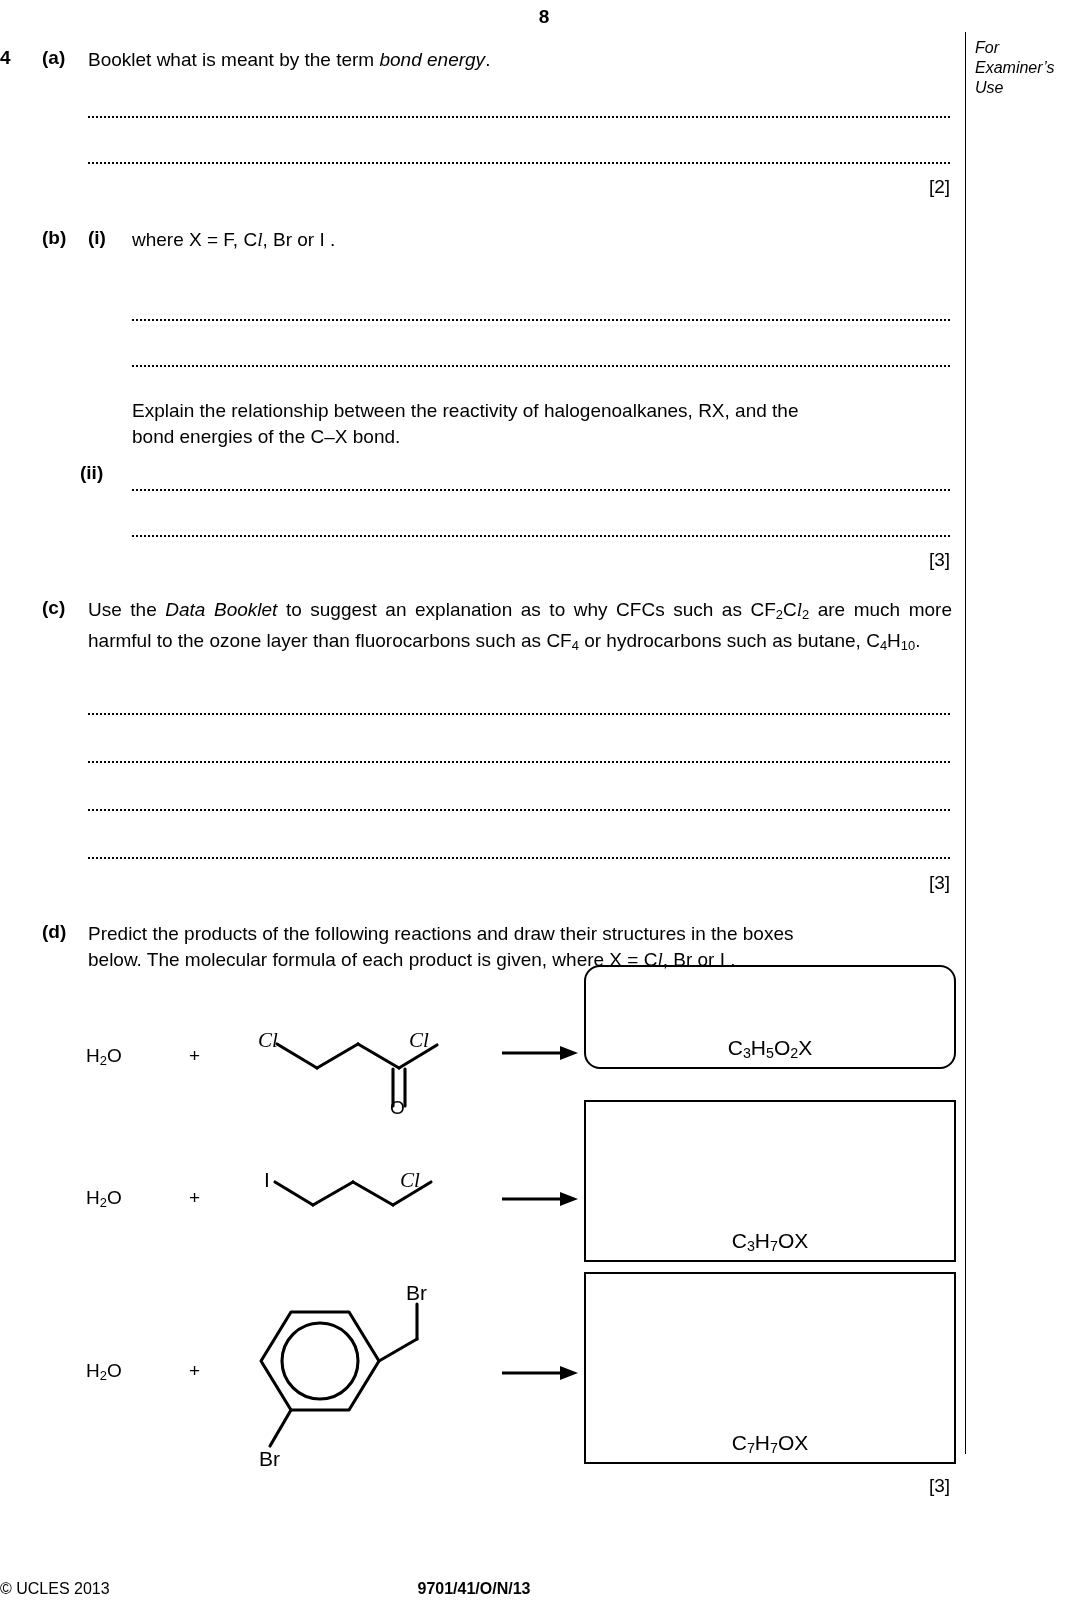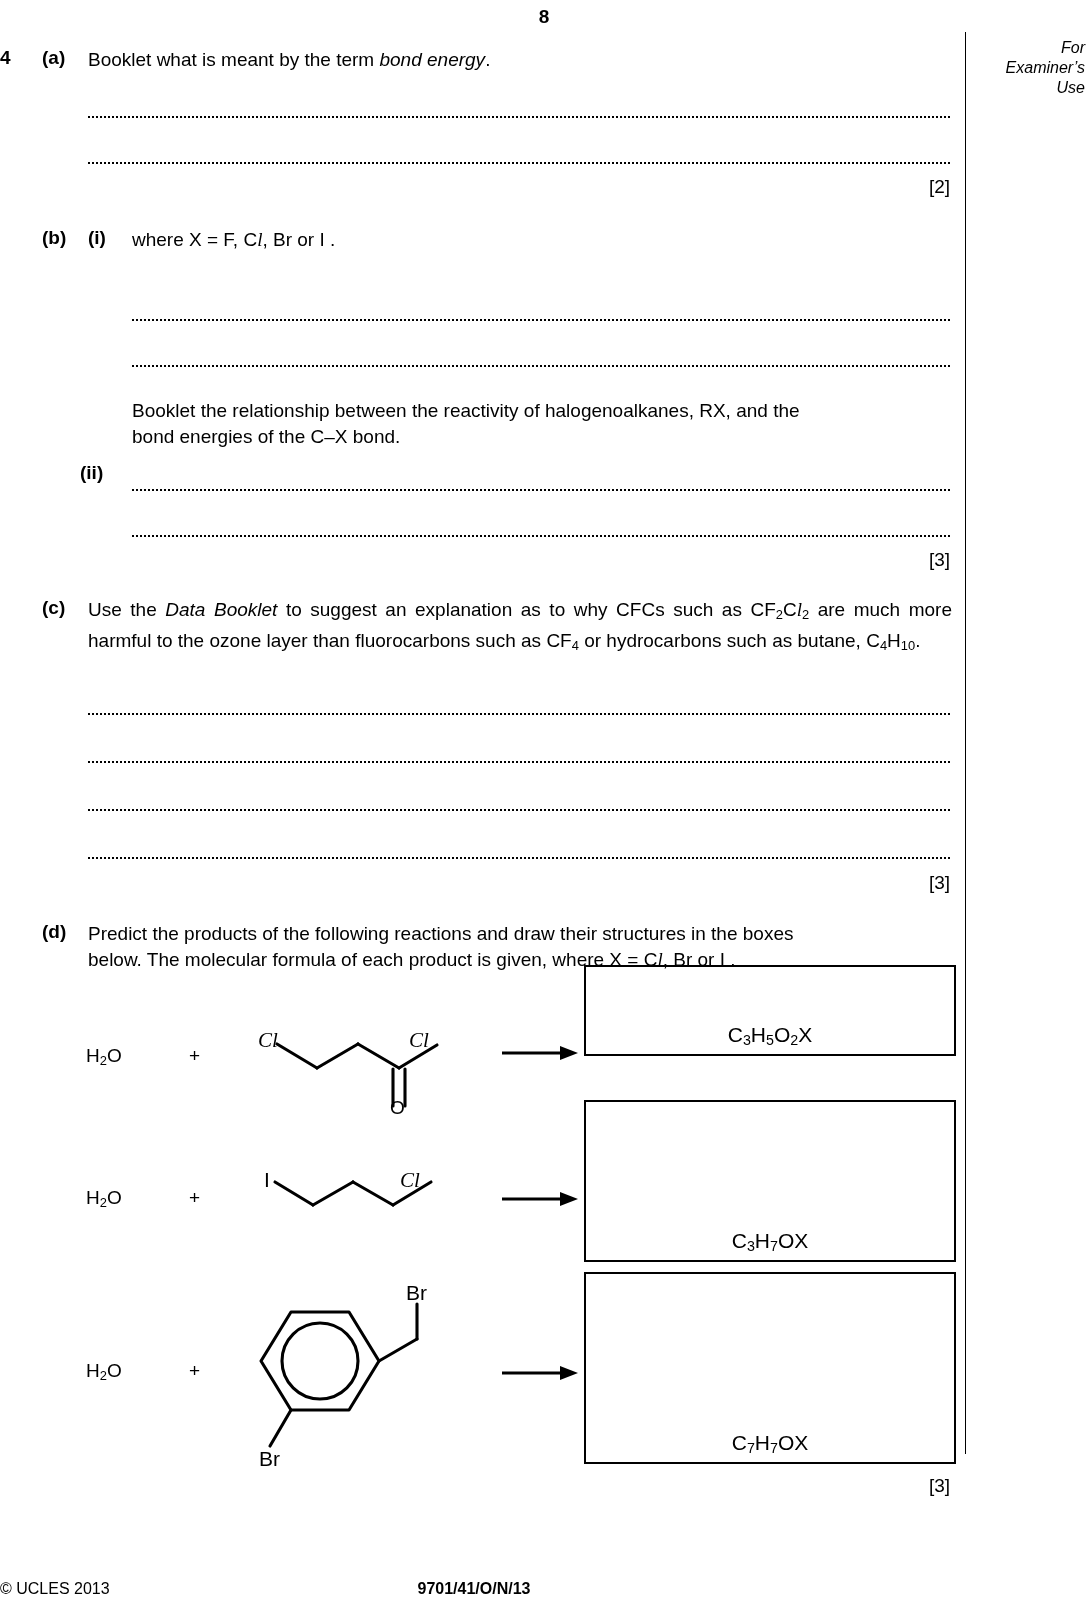--- a/index.html
+++ b/index.html
@@ -37,21 +37,21 @@
     top: 32px;
     width: 0;
     height: 1422px;
     border-left: 1.6px solid #000;
   }
   .examiner-label {
     position: absolute;
     left: 975px;
     top: 38px;
     width: 110px;
-    text-align: right;
+    text-align: left;
     font-style: italic;
     font-size: 16px;
     line-height: 20px;
   }
 
   
   .qnum {
     position: absolute;
     font-size: 19px;
     font-weight: bold;
@@ -173,21 +173,21 @@
   <div class="qlabel" style="left:88px; top:227px;">(i)</div>
   <div class="qtext" style="left:132px; top:227px; width:825px;">
     <div><span>where X = F, C</span><span class="italic-l">l</span><span>, Br or I .</span></div>
   </div>
 
   <div class="dotline" style="left:132px; top:315px; width:818px;"></div>
   <div class="dotline" style="left:132px; top:361px; width:818px;"></div>
 
   <div class="qlabel" style="left:80px; top:420px;margin-top:42px;">(ii)</div>
   <div class="qtext justify" style="left:132px; top:398px; width:822px;">
-    <div>Booklet the relationship between the reactivity of halogenoalkanes, RX, and the</div>
+    <div>Explain the relationship between the reactivity of halogenoalkanes, RX, and the</div>
     <div>bond energies of the C–X bond.</div>
   </div>
 
   <div class="dotline" style="left:132px; top:485px; width:818px;"></div>
   <div class="dotline" style="left:132px; top:531px; width:818px;"></div>
   <div class="marks" style="left:850px; top:549px; width:100px;">[3]</div>
 
   <div class="qlabel" style="left:42px; top:597px;">(c)</div>
   <div class="qtext justify" style="left:88px; top:597px; width:864px;"><span>Use the </span><em>Data Booklet</em><span> to suggest an explanation as to why CFCs such as CF</span><sub>2</sub><span>C</span><span class="italic-l">l</span><sub>2</sub><span> are much more harmful to the ozone layer than fluorocarbons such as CF</span><sub>4</sub><span> or hydrocarbons such as butane, C</span><sub>4</sub><span>H</span><sub>10</sub><span>.</span></div>
 
@@ -218,21 +218,21 @@
   </svg>
   <div class="atomlabel serif-ital" style="left:258px; top:1028px;">Cl</div>
   <div class="atomlabel serif-ital" style="left:409px; top:1028px;">Cl</div>
   <div class="atomlabel" style="left:390px; top:1097px;">O</div>
 
   <svg class="arrow" style="left:500px; top:1040px;" width="80" height="26" viewBox="0 0 80 26">
     <line x1="2" y1="13" x2="64" y2="13" stroke="#000" stroke-width="3.2"></line>
     <polygon points="78,13 60,6 60,20" fill="#000"></polygon>
   </svg>
 
-  <div class="prodbox" style="left:584px; top:965px; width:372px; height:91px;">
+  <div class="prodbox" style="left:584px; top:965px; width:372px; height:104px;border-radius:16px;">
     <div class="prodformula"><span>C</span><sub>3</sub><span>H</span><sub>5</sub><span>O</span><sub>2</sub><span>X</span></div>
   </div>
 
   <div class="reagent" style="left:86px; top:1187px;"><span>H</span><sub>2</sub><span>O</span></div>
   <div class="plus" style="left:189px; top:1187px;">+</div>
 
   <svg class="struct" style="left:255px; top:1160px;" width="200" height="70" viewBox="0 0 200 70">
     <g stroke="#000" stroke-width="3.1" fill="none" stroke-linecap="round">
       <line x1="20" y1="22" x2="58" y2="45"></line>
       <line x1="58" y1="45" x2="98" y2="22"></line>

